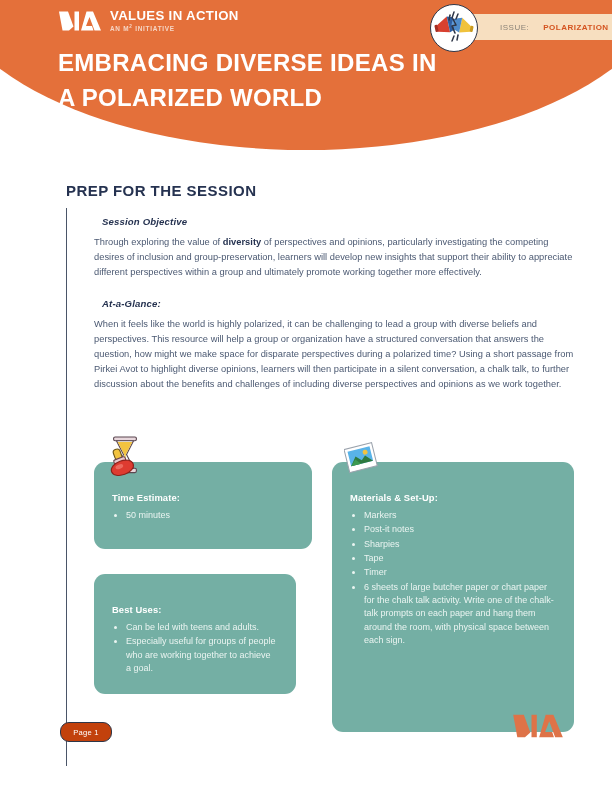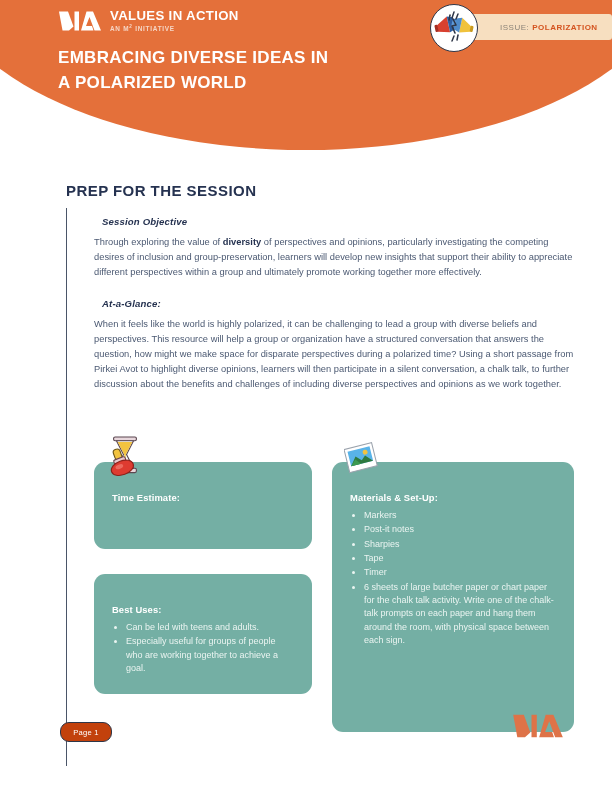--- a/index.html
+++ b/index.html
@@ -67,21 +67,21 @@
     display: block;
     margin-top: 3px;
   }
   .logo-sub sup { font-size: 4.6px; vertical-align: super; }
 
   .headline {
     position: absolute;
     left: 58px;
     top: 62px;
     color: #ffffff;
-    font-size: 17px;
+    font-size: 24px;
     font-weight: bold;
     letter-spacing: 0.3px;
     line-height: 1.45;
     width: 400px;
   }
   .headline span { display: block; }
 
   
   .issue-badge {
     position: absolute;
@@ -100,21 +100,21 @@
     color: #8C8478;
     font-size: 8px;
     font-weight: normal;
     letter-spacing: 0.5px;
   }
   .issue-value {
     color: #D4531F;
     font-size: 8px;
     font-weight: bold;
     letter-spacing: 0.5px;
-    margin-left: 3px;
+    margin-left: 14px;
   }
   .issue-icon-circle {
     position: absolute;
     left: 430px;
     top: 20px;
     width: 46px;
     height: 46px;
     border-radius: 50%;
     background: #FFFFFF;
     border: 1.6px solid #2E3648;
@@ -177,21 +177,21 @@
     z-index: 3;
   }
   .card {
     position: absolute;
     background: #74AFA4;
     border-radius: 11px;
     box-sizing: border-box;
     padding: 30px 18px 16px 18px;
   }
   .card-time  { left: 0px;   top: 0px;   width: 218px; height: 87px; }
-  .card-best  { left: 0px;   top: 112px; width: 218px; height: 120px; }
+  .card-best  { left: 0px;   top: 112px; width: 202px; height: 120px; }
   .card-mat   { left: 238px; top: 0px;   width: 242px; height: 270px; }
 
   .card-title {
     color: #FFFFFF;
     font-size: 9.4px;
     font-weight: bold;
     margin: 0 0 6px 0;
     letter-spacing: 0.1px;
   }
   .card-list {
@@ -314,20 +314,23 @@
   <div class="gap"></div>
 
   <p class="sub-head">At-a-Glance:</p>
   <p class="para">When it feels like the world is highly polarized, it can be challenging to lead a group with diverse beliefs and perspectives. This resource will help a group or organization have a structured conversation that answers the question, how might we make space for disparate perspectives during a polarized time? Using a short passage from Pirkei Avot to highlight diverse opinions, learners will then participate in a silent conversation, a chalk talk, to further discussion about the benefits and challenges of including diverse perspectives and opinions as we work together.</p>
 </div>
 
 <div class="cards">
 
   <div class="card card-time">
     <div class="card-title">Time Estimate:</div>
+    <ul class="card-list">
+      <li>50 minutes</li>
+    </ul>
   </div>
   <svg class="card-icon icon-hourglass" viewBox="0 0 34 40">
     <rect x="5" y="1" width="24" height="4" rx="1.6" fill="#E8D7DC" stroke="#5B4750" stroke-width="1.2"></rect>
     <rect x="5" y="34" width="24" height="4.5" rx="1.6" fill="#E8D7DC" stroke="#5B4750" stroke-width="1.2"></rect>
     <path d="M8,5 L26,5 L18.6,19.5 L26,34 L8,34 L15.4,19.5 Z" fill="#FBFBF8" stroke="#5B4750" stroke-width="1.2" stroke-linejoin="round"></path>
     <path d="M9.3,6.4 L24.7,6.4 L17,21 Z" fill="#F2C340"></path>
     <path d="M11.5,32.6 L22.5,32.6 L17,23.5 Z" fill="#F2C340"></path>
     <rect x="16.4" y="19" width="1.3" height="7" fill="#F2C340"></rect>
   </svg>
 

